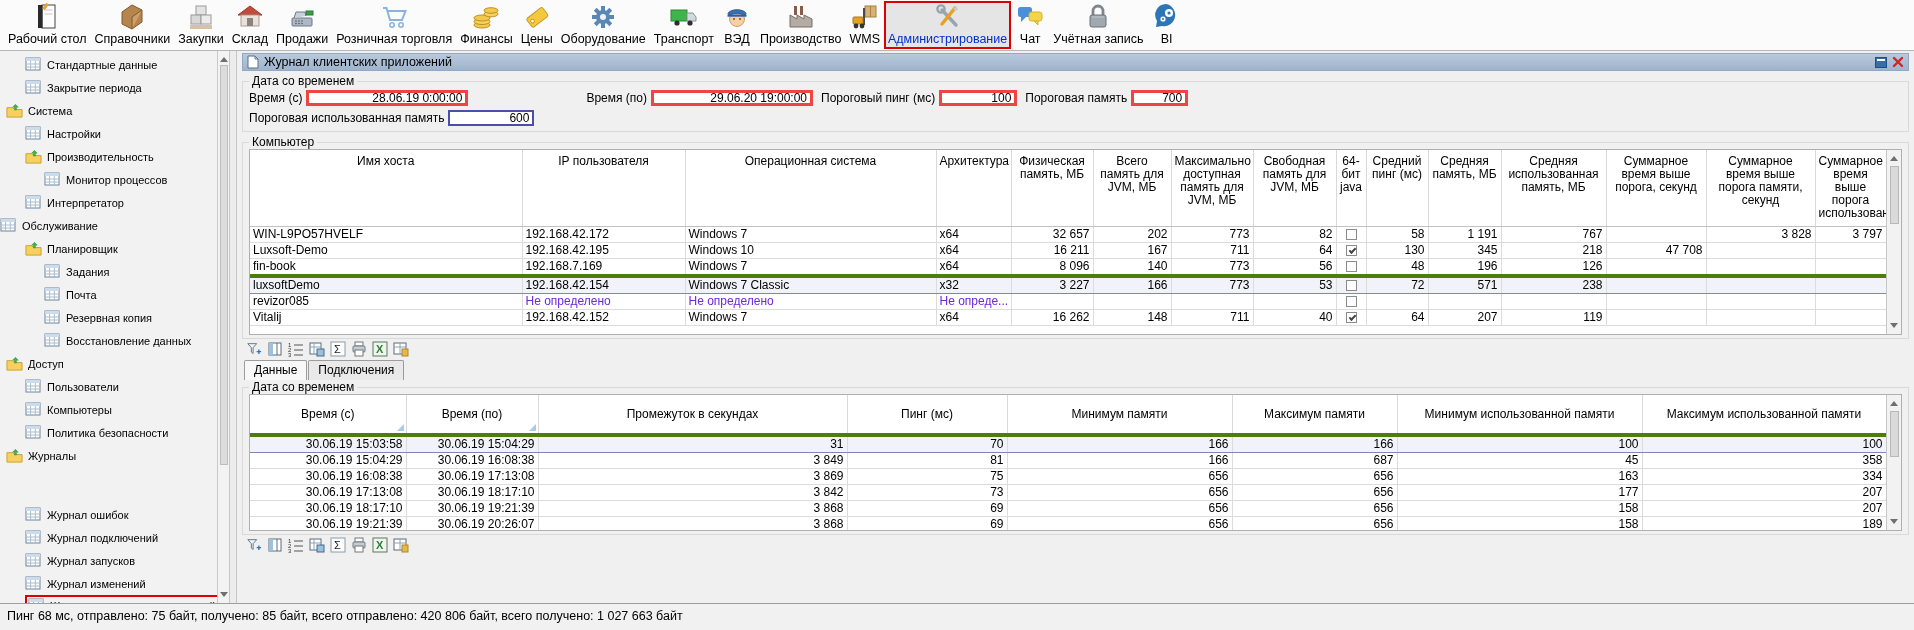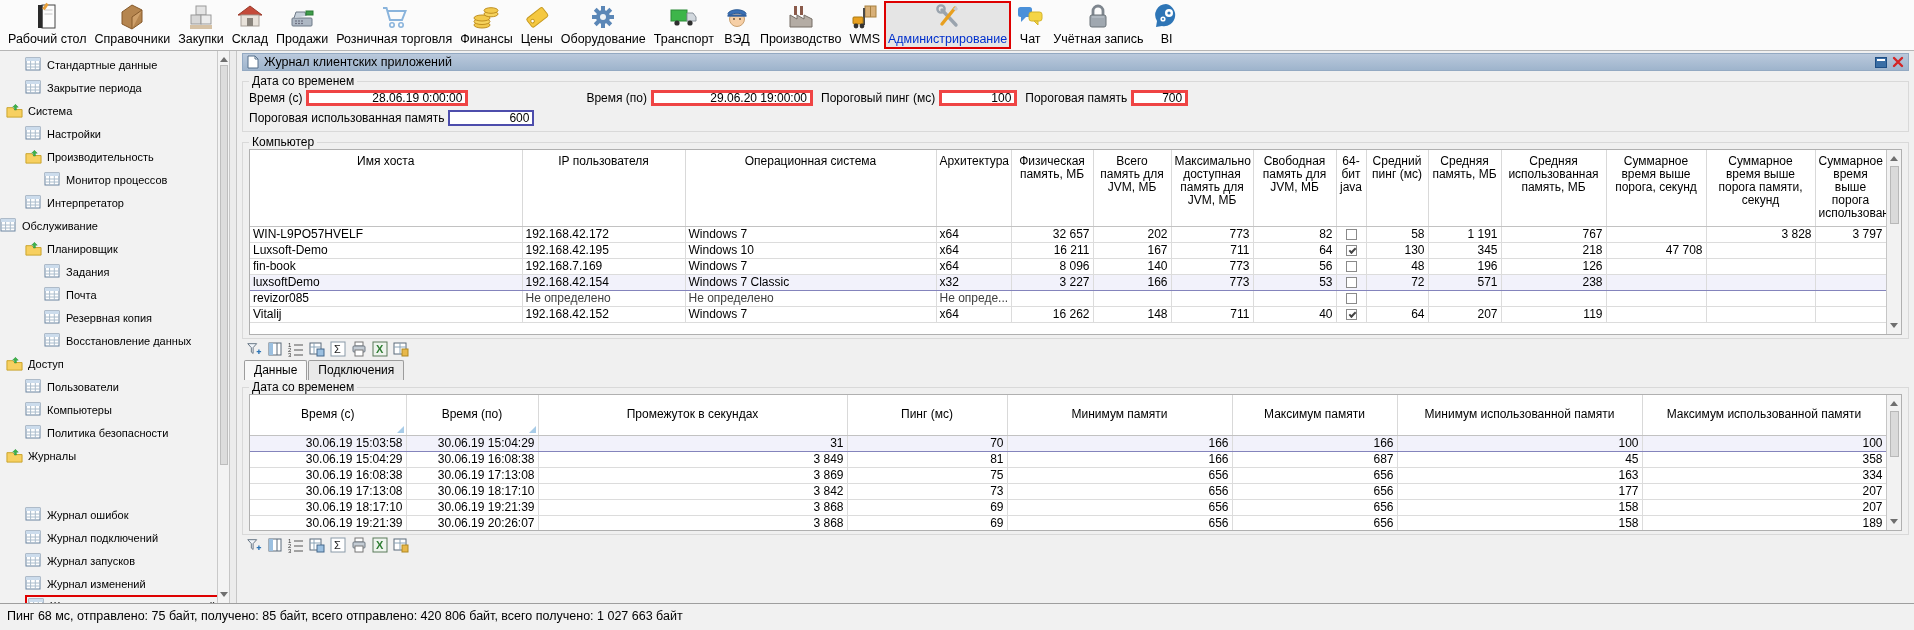--- a/index.html
+++ b/index.html
@@ -40,22 +40,22 @@
   .sp118{margin-left:118px;}
   .sp8{margin-left:8px;}
   
   .tablewrap{position:relative;background:#fff;border:1px solid #b0b0b0;overflow:hidden;}
   table.grid{border-collapse:collapse;table-layout:fixed;background:#fff;}
   table.grid th{font-weight:normal;font-size:12px;line-height:13px;text-align:center;vertical-align:top;padding:5px 3px 0;border-right:1px solid #d9d9d9;border-bottom:1px solid #c2c2c2;background:#fff;overflow:hidden;position:relative;}
   table.grid.mid th{vertical-align:middle;padding-top:0;}
   table.grid td{font-size:12px;height:15px;line-height:15px;padding:0 3px;border-right:1px solid #dcdcdc;border-bottom:1px solid #dcdcdc;overflow:hidden;white-space:nowrap;background:#fff;}
   td.num{text-align:right;}
   td.ctr{text-align:center;}
-  tr.sel td{background:#f2f2fb;border-top:1px solid #4d7c0f;border-bottom:1px solid #8484bc;}
-  td.gray{color:#404040;}
+  tr.sel td{background:#f2f2fb;border-top:4px solid #4d7c0f;border-bottom:1px solid #8484bc;}
+  td.gray{color:#6d28d9;}
   td.cur{background:#e3e7ee;}
   .cb{display:inline-block;width:11px;height:11px;border:1px solid #8a8a8a;background:#fff;position:relative;vertical-align:middle;}
   .cb.on::after{content:"";position:absolute;left:2px;top:2px;width:5px;height:2px;border-left:2px solid #444;border-bottom:2px solid #444;transform:rotate(-45deg);}
   .sortmark{position:absolute;right:2px;bottom:2px;width:0;height:0;border-left:7px solid transparent;border-bottom:7px solid #a8cce8;}
   .vscroll{position:absolute;top:0;right:0;bottom:0;width:15px;background:#f2f2f2;border-left:1px solid #c6c6c6;display:flex;flex-direction:column;align-items:center;padding:2px 0;}
   .vthumb{width:9px;background:#dadada;border:1px solid #b8b8b8;margin-top:2px;}
   
   .strip{display:flex;align-items:center;height:19px;gap:2px;padding:1px 0 0 2px;flex:none;}
   .sicon{width:19px;height:17px;display:flex;align-items:center;justify-content:center;}
   .sicon svg{width:16px;height:16px;}

